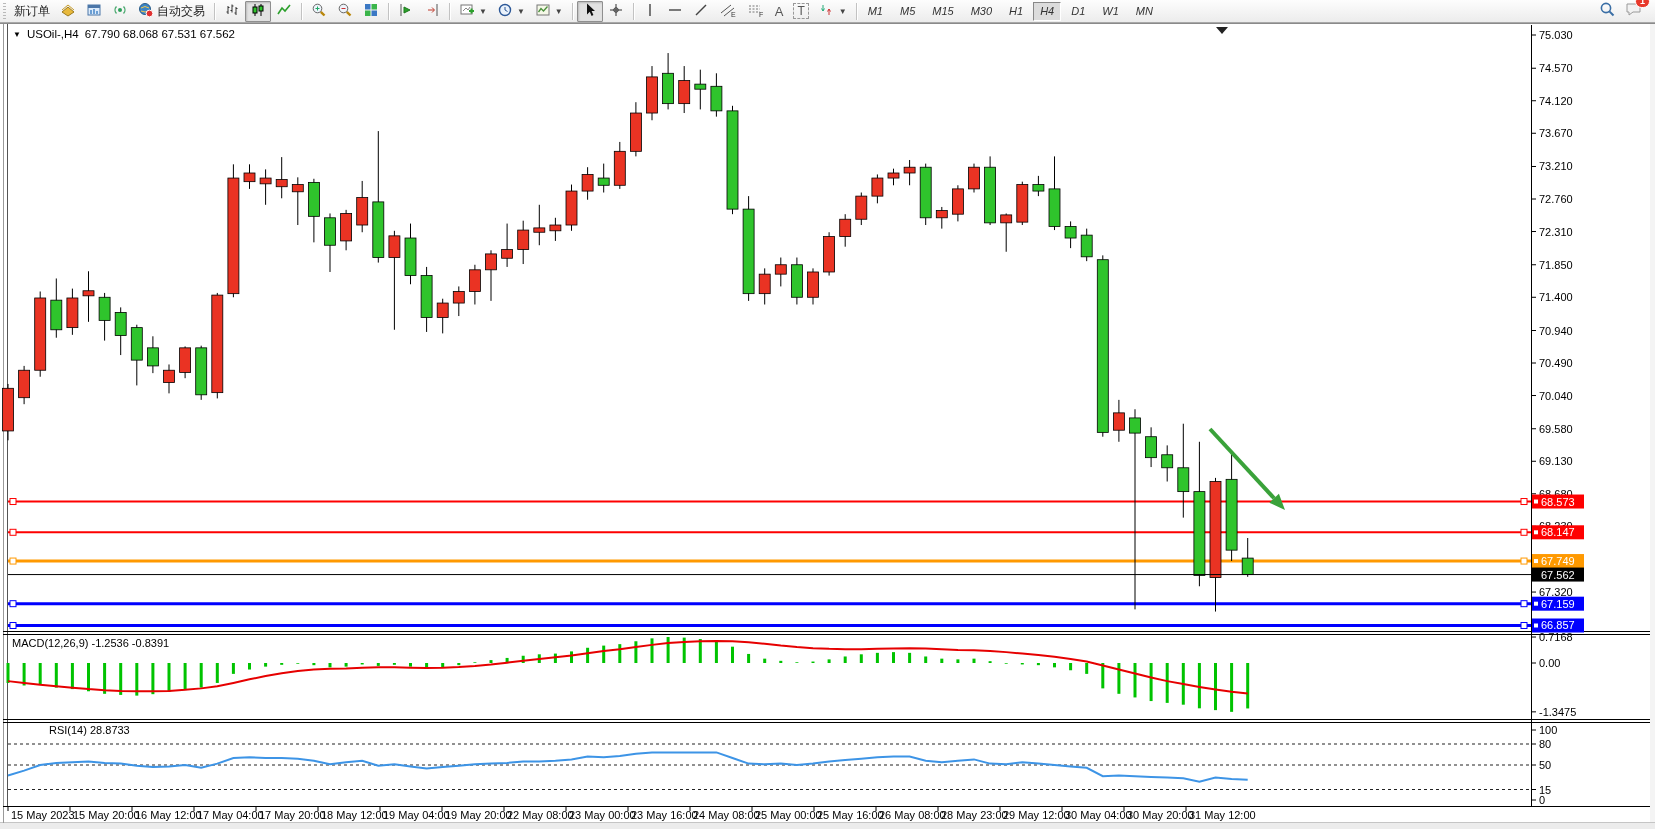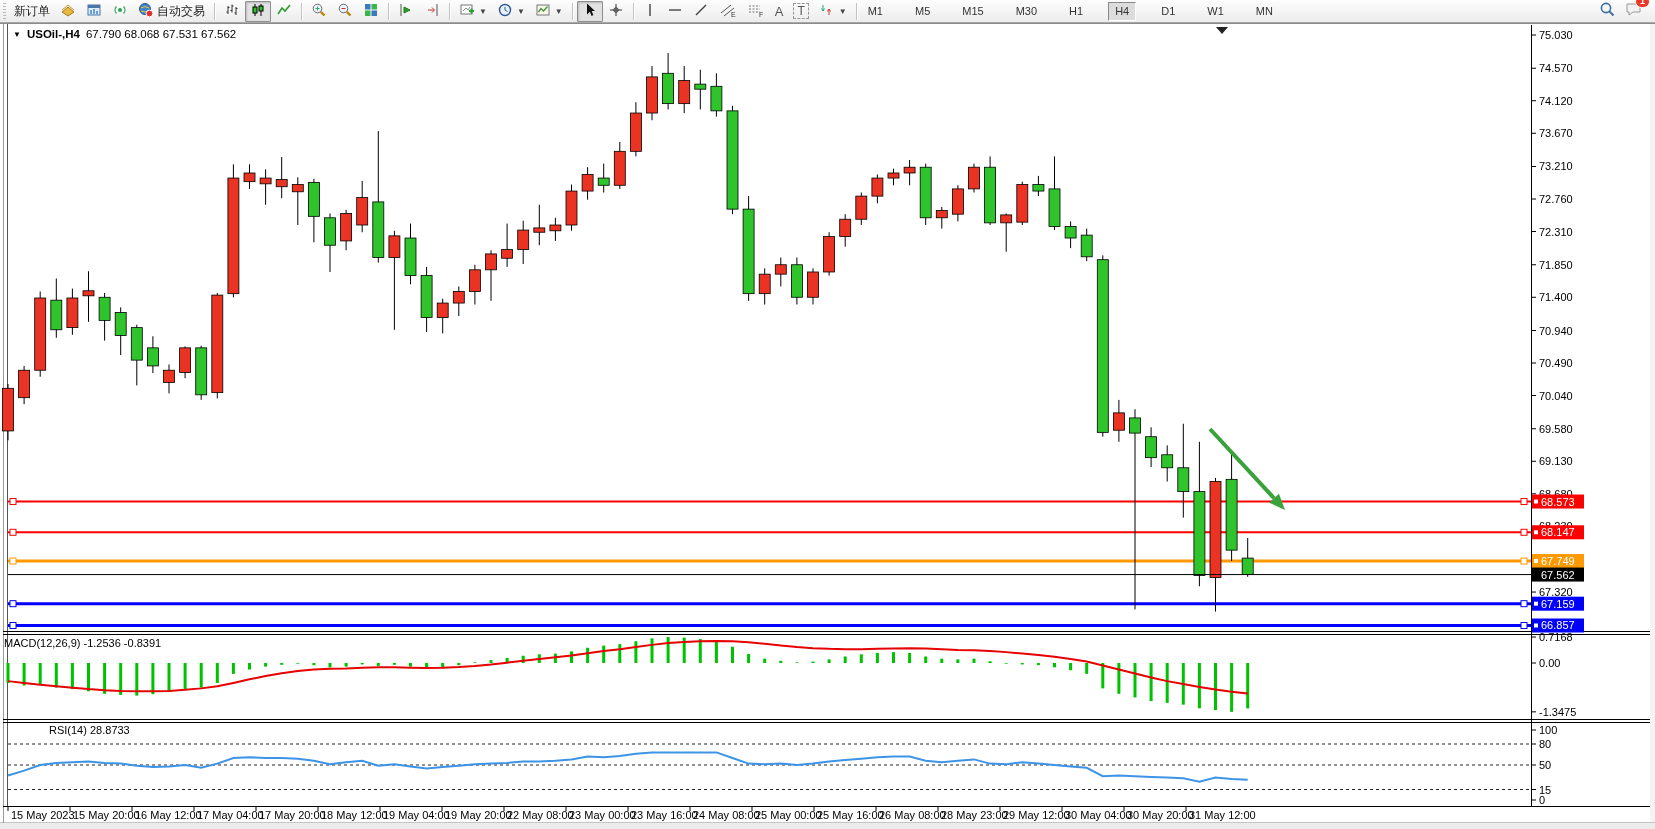--- a/index.html
+++ b/index.html
@@ -201,21 +201,21 @@
   </div>
   <div class="tbtn">
     <span><svg width="16" height="16">
           <path d="M4 3 L4 9 M4 9 L2.5 6.5 M4 9 L5.5 6.5" stroke="#2a7" fill="none"></path>
           <path d="M10 13 L10 7 M10 7 L8.5 9.5 M10 7 L11.5 9.5" stroke="#c33" fill="none"></path>
         </svg></span>
     <span class="dd">▼</span>
   </div>
   <div class="sep"></div>
 
-  <div id="tf-group" style="display:flex;align-items:flex-start;gap:18px;">
+  <div id="tf-group" style="display:flex;align-items:flex-start;gap:3px;font-style:italic;">
       <div class="tf">M1</div>
       <div class="tf">M5</div>
       <div class="tf">M15</div>
       <div class="tf">M30</div>
       <div class="tf">H1</div>
       <div class="tf active">H4</div>
       <div class="tf">D1</div>
       <div class="tf">W1</div>
       <div class="tf">MN</div>
     </div>
@@ -608,25 +608,25 @@
     <text x="1127" y="819" font-size="11" fill="#000">30 May 20:00</text>
     <line x1="1186" y1="807" x2="1186" y2="811" stroke="#000"></line>
     <text x="1189" y="819" font-size="11" fill="#000">31 May 12:00</text>
     <line x1="1210" y1="429" x2="1274.129471496027" y2="498.25982921570926" stroke="#3aa23a" stroke-width="4"></line>
     <polygon points="1285,510 1269.360027114909,502.67598142044824 1278.898915877145,493.8436770109703" fill="#3aa23a"></polygon>
     <polygon points="1216,27 1228,27 1222,34" fill="#222"></polygon>
   </svg>
 
 <div class="chart-title">
   <span class="tri">▼</span>
-  <span style="font-weight:bold;">USOil-,H4</span>
+  <span style="font-weight:normal;">USOil-,H4</span>
   <span style="font-weight:normal;">67.790 68.068 67.531 67.562</span>
 </div>
 
-<div class="ind-label" style="top:637px;left:4px;text-align:center;">
+<div class="ind-label" style="top:637px;left:12px;text-align:center;">
   <span>MACD(12,26,9)</span>
   <span>-1.2536 -0.8391</span>
 </div>
 <div class="ind-label" style="top:724px;left:12px;padding-left:37px;">
   <span>RSI(14)</span>
   <span>28.8733</span>
 </div>
 
 <div class="win-edge-right"></div>
 <div class="win-edge-bottom"></div>

